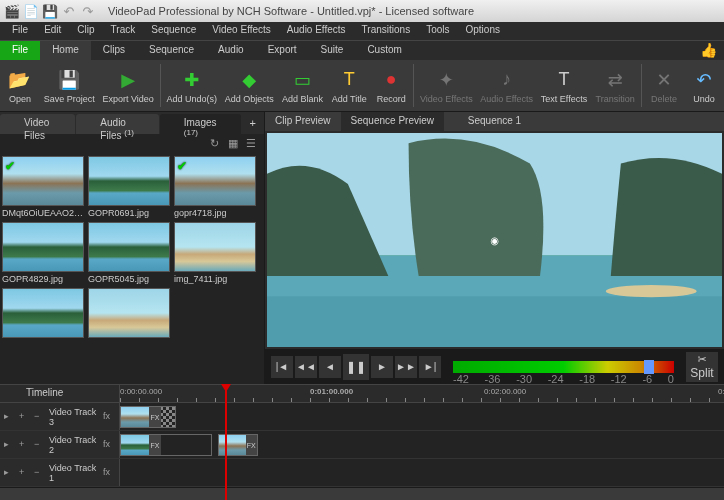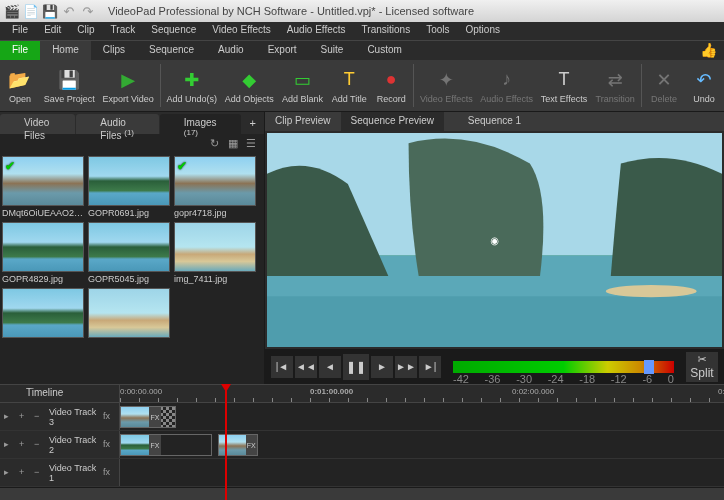--- a/index.html
+++ b/index.html
@@ -297,21 +297,21 @@
         <div class="tl-tick" style="left: 190px;"></div>
         <div class="tl-tick" style="left: 209px;"></div>
         <div class="tl-tick" style="left: 228px;"></div>
         <div class="tl-tick" style="left: 247px;"></div>
         <div class="tl-tick" style="left: 266px;"></div>
         <div class="tl-tick" style="left: 285px;"></div>
         <div class="tl-tick" style="left: 304px;"></div>
         <div class="tl-tick" style="left: 323px;"></div>
         <div class="tl-tick" style="left: 342px;"></div>
         <div class="tl-tick" style="left: 361px;"></div>
-        <span class="tl-mark" style="left: 392px;">0:02:00.000</span>
+        <span class="tl-mark" style="left: 364px;">0:02:00.000</span>
         <div class="tl-tick" style="left: 380px;"></div>
         <div class="tl-tick" style="left: 399px;"></div>
         <div class="tl-tick" style="left: 418px;"></div>
         <div class="tl-tick" style="left: 437px;"></div>
         <div class="tl-tick" style="left: 456px;"></div>
         <div class="tl-tick" style="left: 475px;"></div>
         <div class="tl-tick" style="left: 494px;"></div>
         <div class="tl-tick" style="left: 513px;"></div>
         <div class="tl-tick" style="left: 532px;"></div>
         <div class="tl-tick" style="left: 551px;"></div>

